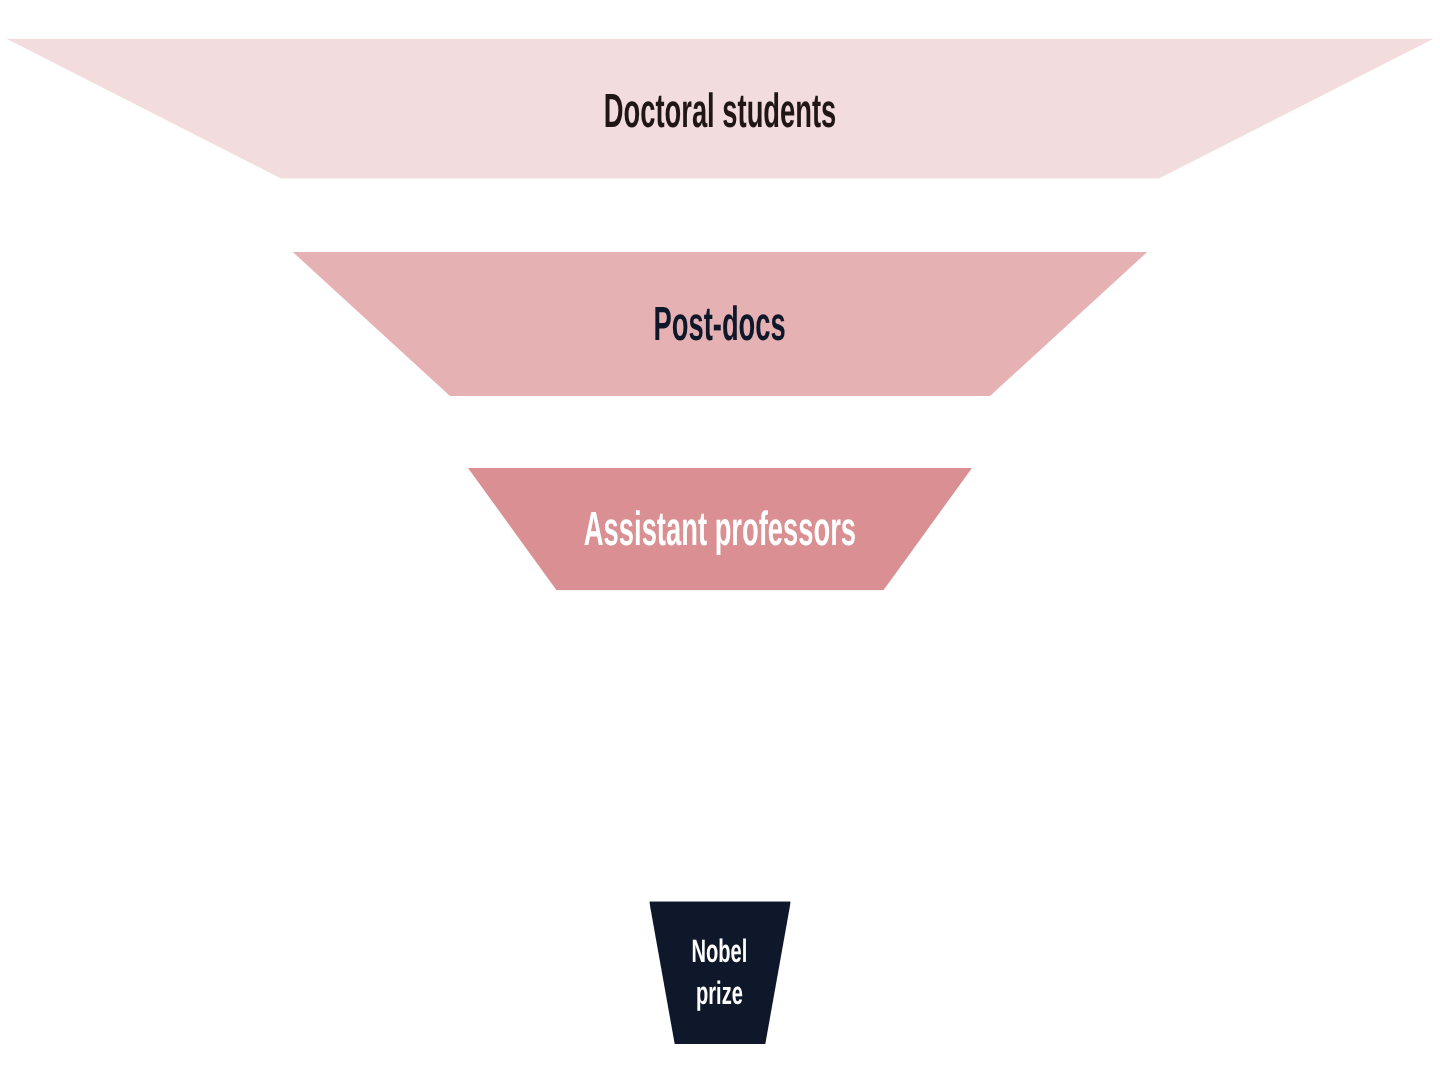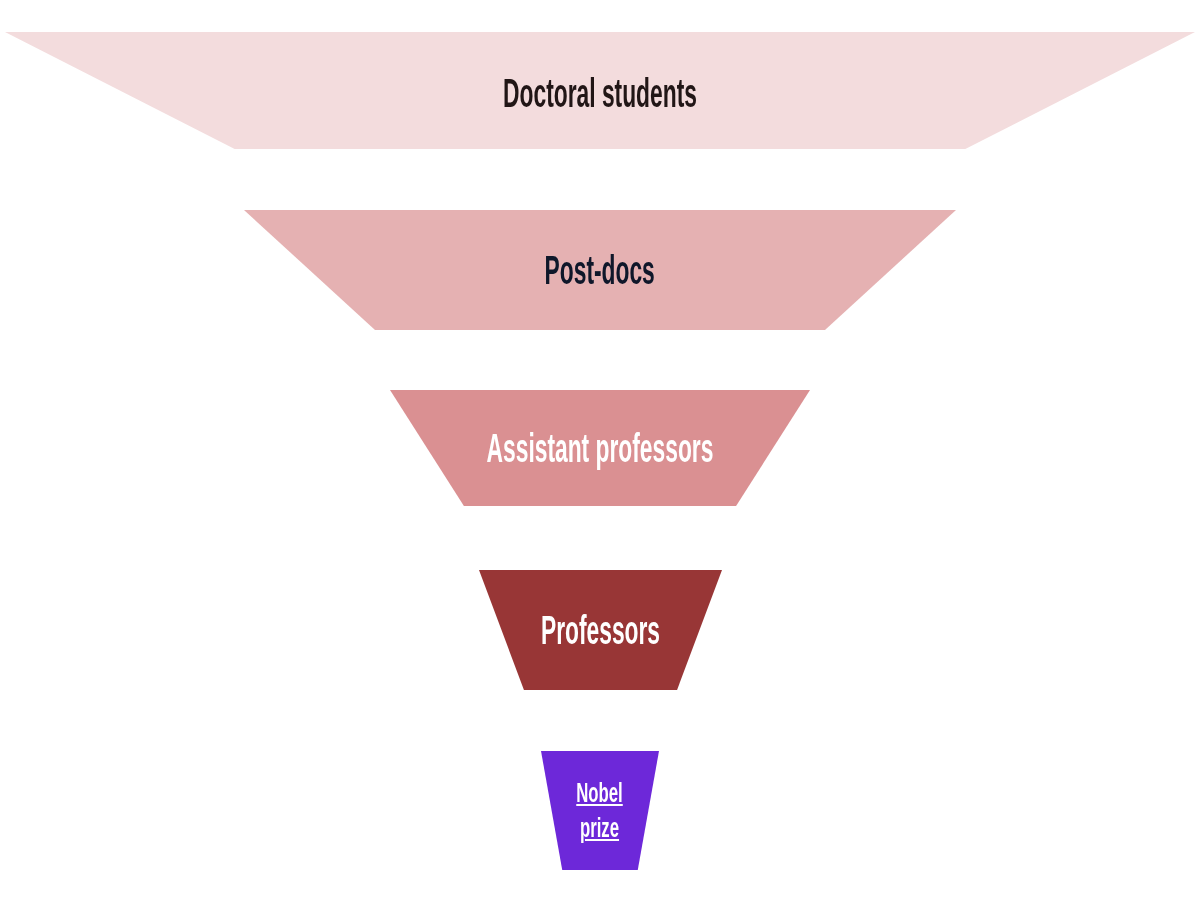--- a/index.html
+++ b/index.html
@@ -26,21 +26,21 @@
     left: 5px; top: 32px; width: 1190px; height: 117px;
     clip-path: polygon(0% 0%, 100% 0%, 80.7% 100%, 19.3% 100%);
     background: #f3dcdd; color: #211616;
   }
   .level-2 {
     left: 244px; top: 210px; width: 712px; height: 120px;
     clip-path: polygon(0% 0%, 100% 0%, 81.6% 100%, 18.4% 100%);
     background: #e5b1b2; color: #211616;
   }
   .level-3 {
-    left: 390px; top: 390px; width: 420px; height: 116px;
+    left: 390px; top: 390px; width: 420px; height: 102px;
     clip-path: polygon(0% 0%, 100% 0%, 82.4% 100%, 17.6% 100%);
     background: #da9092; color: #ffffff;
   }
   .level-4 {
     left: 479px; top: 570px; width: 243px; height: 120px;
     clip-path: polygon(0% 0%, 100% 0%, 81.5% 100%, 18.5% 100%);
     background: #983636; color: #ffffff;
   }
   .level-5 {
     left: 541px; top: 751px; width: 118px; height: 119px;
@@ -79,24 +79,21 @@
   </div>
 
   <div class="level level-2" style="background-color: rgb(229, 177, 178); color: #0f172a;">
     <span class="label">Post-docs</span>
   </div>
 
   <div class="level level-3" style="background-color: rgb(218, 144, 146); color: rgb(255, 255, 255);">
     <span class="label">Assistant professors</span>
   </div>
 
-  <div class="level level-4" style="background-color: rgb(152, 54, 54); color: rgb(255, 255, 255);">
-    <span class="label">Professors</span>
-  </div>
 
-  <div class="level level-5" style="background-color: #6d28d9; color: rgb(255, 255, 255); text-decoration: underline;">
+  <div class="level level-5" style="background-color: #0f172a; color: rgb(255, 255, 255);">
     <span class="label-small">
       <span class="line">Nobel</span>
       <span class="line">prize</span>
     </span>
   </div>
 
 </div>
 
 </body></html>

